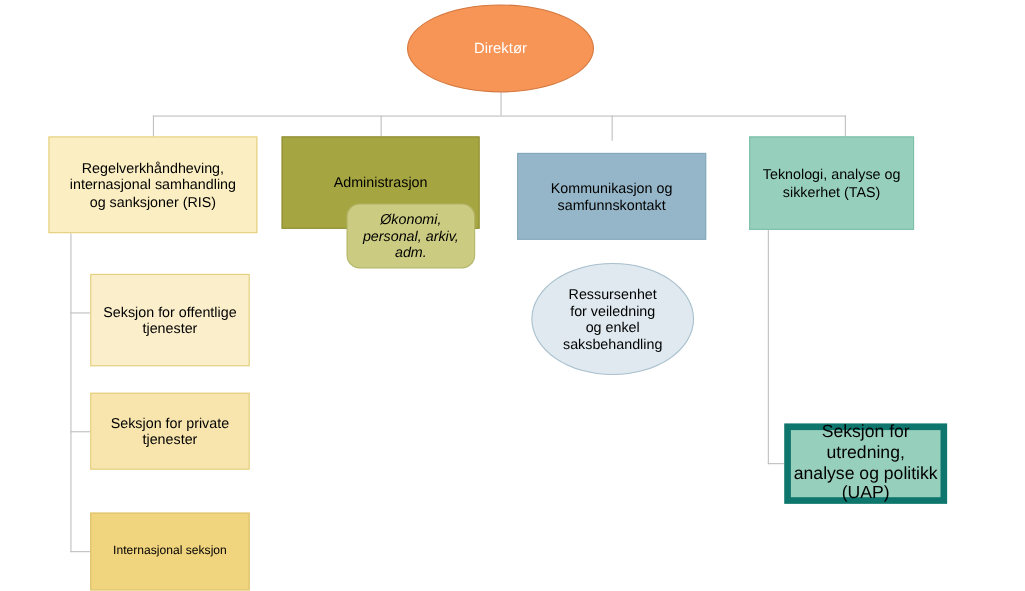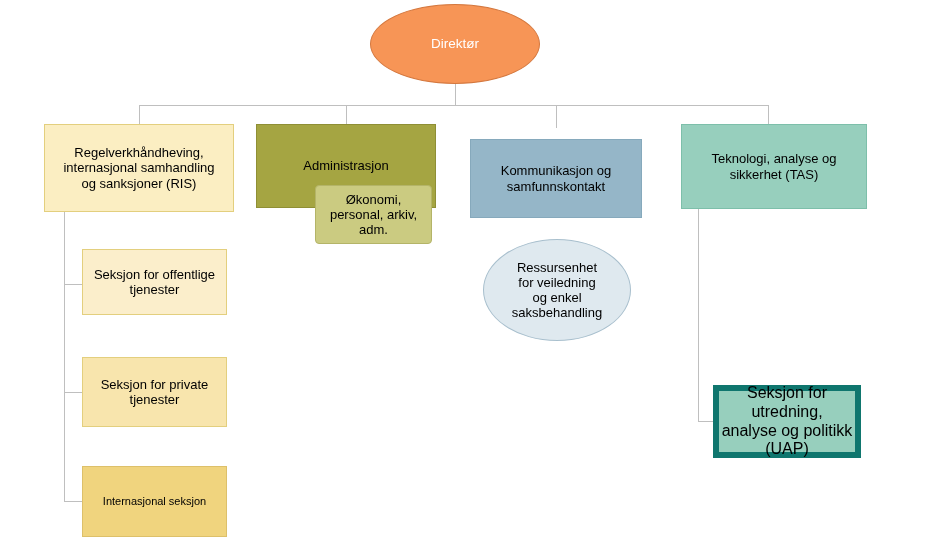--- a/index.html
+++ b/index.html
@@ -23,21 +23,21 @@
     display: flex;
     align-items: center;
     justify-content: center;
     text-align: center;
     color: #000000;
     line-height: 1.16;
     white-space: pre-line;
     z-index: 3;
   }
   .ellipse { border-radius: 50%; }
-  .rounded { border-radius: 4px; }
+  .rounded { border-radius: 12px; font-style: italic; }
 
   
   #n-direktor {
     left: 370px; top: 4px; width: 170px; height: 80px;
     background: #f79556;
     border: 1px solid #d4783f;
     color: #ffffff;
     font-size: 13.5px;
   }
 
@@ -61,29 +61,29 @@
     font-size: 13px;
     z-index: 4;
   }
   #n-kom {
     left: 470px; top: 139px; width: 172px; height: 79px;
     background: #95b6c8;
     border: 1px solid #86a9bc;
     font-size: 13px;
   }
   #n-tas {
-    left: 681px; top: 124px; width: 186px; height: 85px;
+    left: 681px; top: 124px; width: 150px; height: 85px;
     background: #97cfbd;
     border: 1px solid #7dbfaa;
     font-size: 13px;
   }
 
   
   #n-offentlige {
-    left: 82px; top: 249px; width: 145px; height: 66px;
+    left: 82px; top: 249px; width: 145px; height: 84px;
     background: #fbeecb;
     border: 1px solid #e3cf7e;
     font-size: 13px;
   }
   #n-private {
     left: 82px; top: 357px; width: 145px; height: 70px;
     background: #f8e5ad;
     border: 1px solid #e3cf7e;
     font-size: 13px;
   }

